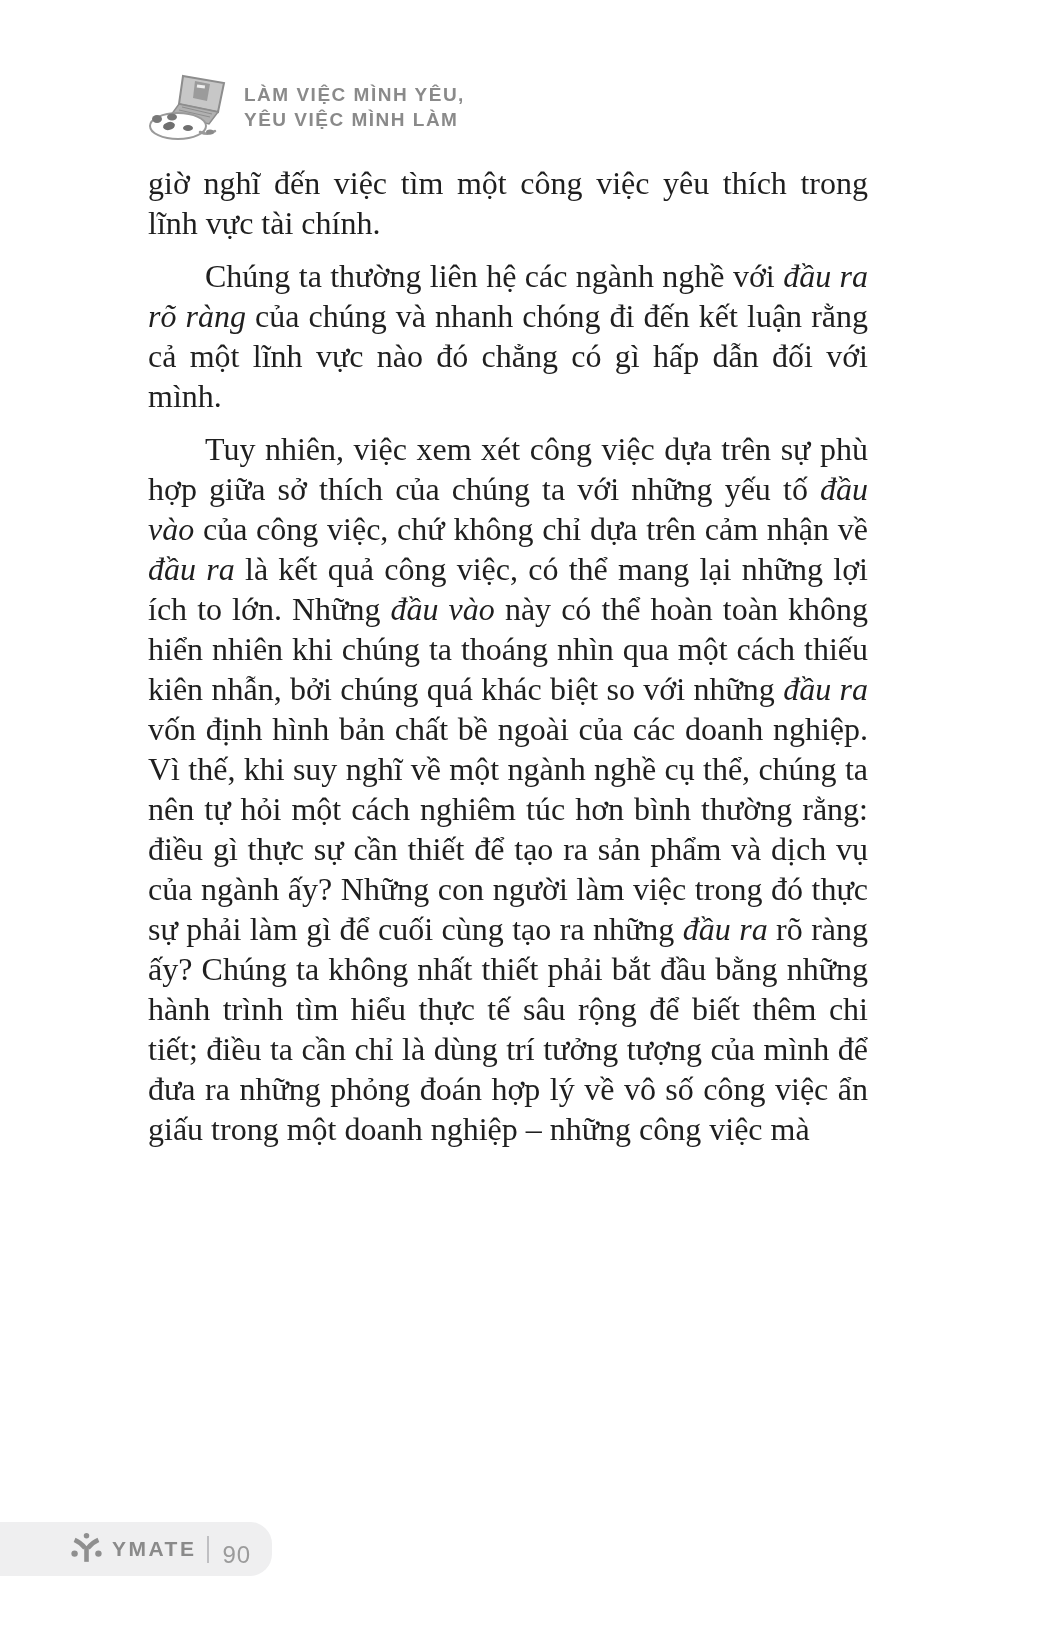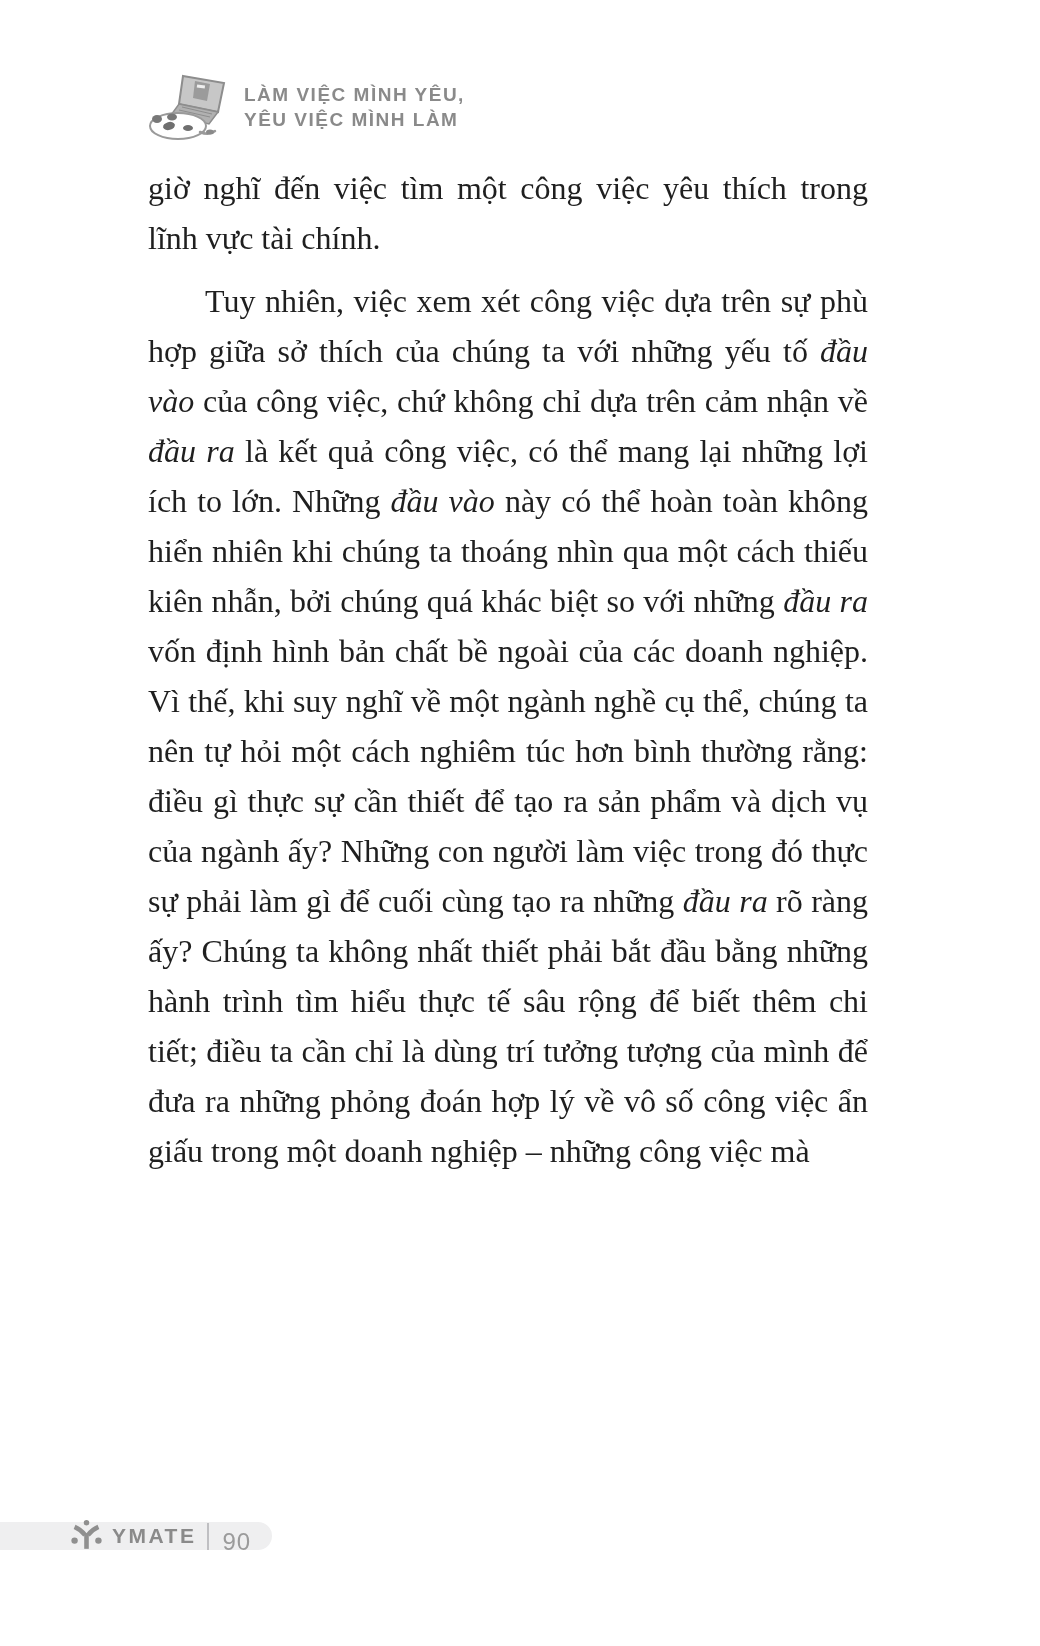--- a/index.html
+++ b/index.html
@@ -37,32 +37,32 @@
     letter-spacing:1.5px;
     color:var(--header-gray);
     white-space:nowrap;
   }
   
   .body-text{
     position:absolute;
     left:148px; top:163px;
     width:720px;
     font-size:32px;
-    line-height:50px;
+    line-height:40px;
     color:var(--body-text);
     text-align:justify;
   }
   .body-text p{margin:0 0 13px 0;}
   .body-text p.indent{text-indent:57px;}
   .body-text em{font-style:italic;}
   
   .footer-pill{
     position:absolute;
     left:0; top:1522px;
-    height:28px; width:272px;
+    height:54px; width:272px;
     background:var(--pill-bg);
     border-radius:0 22px 22px 0;
     display:flex; align-items:center;
     padding-left:70px;
   }
   .ymate-logo{width:33px;height:34px;flex:0 0 auto;}
   .ymate-logo svg{width:100%;height:100%;display:block;}
   .brand{
     margin-left:9px;
     font-family:"Liberation Sans","DejaVu Sans",sans-serif;
@@ -111,20 +111,21 @@
       </svg>
     </span>
     <div class="hdr-text">
       <div>LÀM VIỆC MÌNH YÊU,</div>
       <div>YÊU VIỆC MÌNH LÀM</div>
     </div>
   </header>
 
   <main class="body-text">
       <p class=""><span>giờ nghĩ đến việc tìm một công việc yêu thích trong lĩnh vực tài chính.</span></p>
+      <p class="indent"><span>Chúng ta thường liên hệ các ngành nghề với </span><em>đầu ra rõ ràng</em><span> của chúng và nhanh chóng đi đến kết luận rằng cả một lĩnh vực nào đó chẳng có gì hấp dẫn đối với mình.</span></p>
       <p class="indent"><span>Tuy nhiên, việc xem xét công việc dựa trên sự phù hợp giữa sở thích của chúng ta với những yếu tố </span><em>đầu vào</em><span> của công việc, chứ không chỉ dựa trên cảm nhận về </span><em>đầu ra</em><span> là kết quả công việc, có thể mang lại những lợi ích to lớn. Những </span><em>đầu vào</em><span> này có thể hoàn toàn không hiển nhiên khi chúng ta thoáng nhìn qua một cách thiếu kiên nhẫn, bởi chúng quá khác biệt so với những </span><em>đầu ra</em><span> vốn định hình bản chất bề ngoài của các doanh nghiệp. Vì thế, khi suy nghĩ về một ngành nghề cụ thể, chúng ta nên tự hỏi một cách nghiêm túc hơn bình thường rằng: điều gì thực sự cần thiết để tạo ra sản phẩm và dịch vụ của ngành ấy? Những con người làm việc trong đó thực sự phải làm gì để cuối cùng tạo ra những </span><em>đầu ra</em><span> rõ ràng ấy? Chúng ta không nhất thiết phải bắt đầu bằng những hành trình tìm hiểu thực tế sâu rộng để biết thêm chi tiết; điều ta cần chỉ là dùng trí tưởng tượng của mình để đưa ra những phỏng đoán hợp lý về vô số công việc ẩn giấu trong một doanh nghiệp – những công việc mà</span></p>
     </main>
 
   <footer class="footer-pill">
     <span class="ymate-logo">
       <svg viewBox="0 0 36 36" xmlns="http://www.w3.org/2000/svg">
         <g stroke="#8f8f8f" stroke-width="5" fill="none">
           <path d="M5 8 Q12 11 16.5 17"></path>
           <path d="M31 8 Q24 11 19.5 17"></path>
           <path d="M18 15 L18 32"></path>

